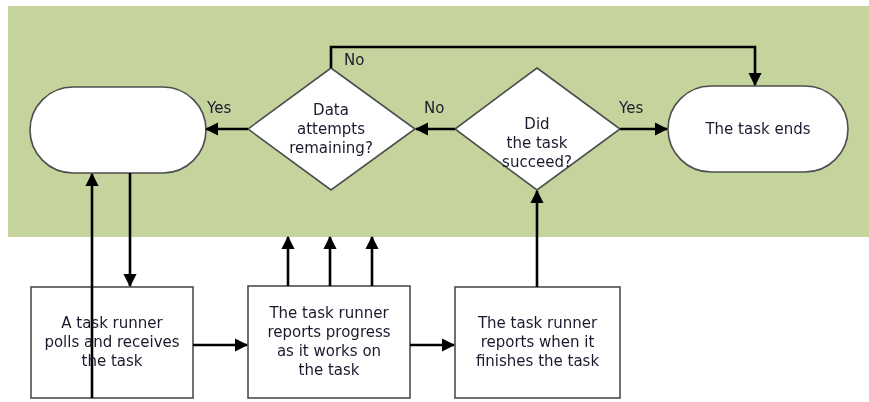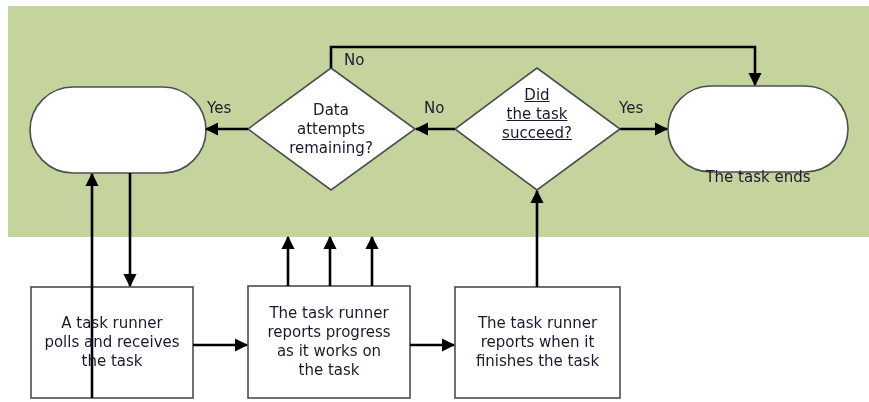--- a/index.html
+++ b/index.html
@@ -95,25 +95,25 @@
     <line x1="372" y1="286" x2="372" y2="237" stroke="#000000" stroke-width="2.6" marker-end="url(#arrow)"></line>
 
     <line x1="537" y1="287" x2="537" y2="191" stroke="#000000" stroke-width="2.6" marker-end="url(#arrow)"></line>
   </svg>
 
 
   <div class="node-label" style="left:258px; top:89px; width:146px; height:80px;">Data
 attempts
 remaining?</div>
 
-  <div class="node-label" style="left:466px; top:74px; width:142px; height:80px;text-decoration:underline;">Did
+  <div class="node-label" style="left:466px; top:103px; width:142px; height:80px;">Did
 the task
 succeed?</div>
 
-  <div class="node-label" style="left:668px; top:86px; width:180px; height:86px;margin-top:48px;">The task ends</div>
+  <div class="node-label" style="left:668px; top:86px; width:180px; height:86px;">The task ends</div>
 
   <div class="node-label" style="left:31px; top:287px; width:162px; height:111px;">A task runner
 polls and receives
 the task</div>
 
   <div class="node-label" style="left:248px; top:286px; width:162px; height:112px;">The task runner
 reports progress
 as it works on
 the task</div>
 

